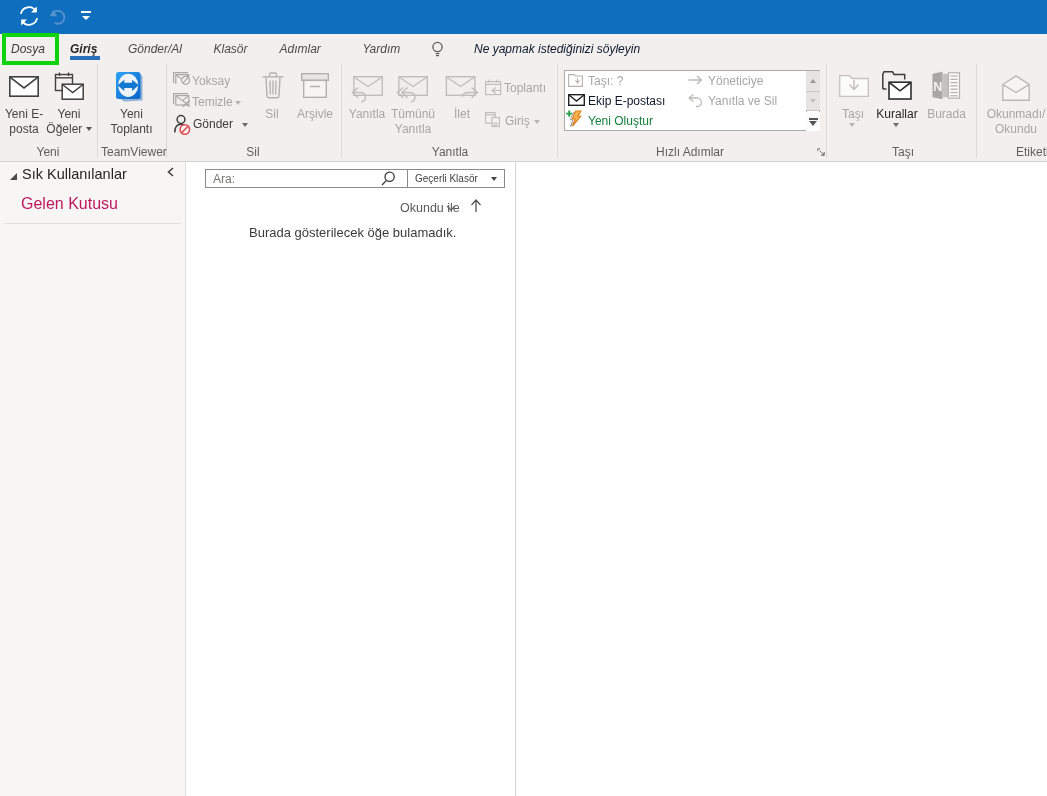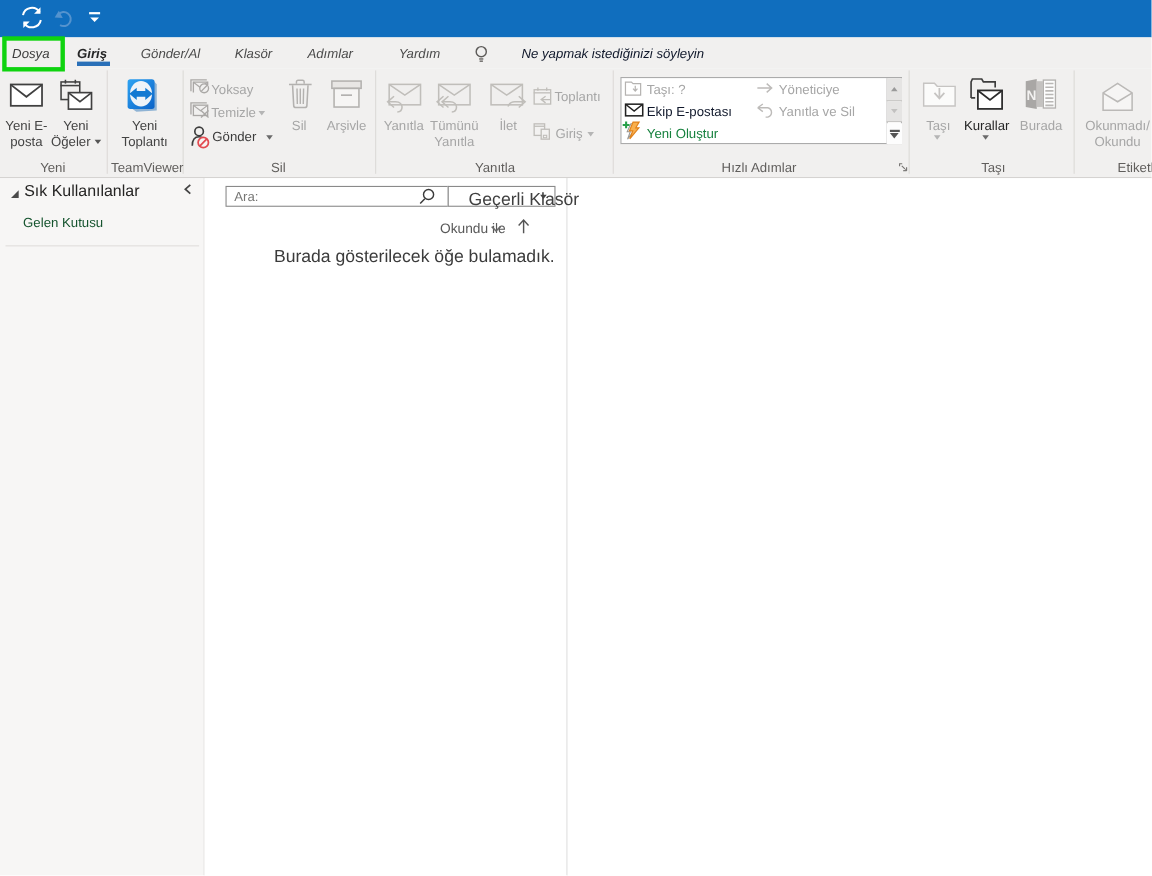--- a/index.html
+++ b/index.html
@@ -280,33 +280,33 @@
 <div id="sep2" class="abs"></div>
 <div id="readpane" class="abs"></div>
 
 <svg width="9" height="9" style="left:9px;top:172px" viewBox="0 0 9 9">
   <path d="M8 1 L8 8 L1 8 Z" fill="#4a4a4a"></path>
 </svg>
 <div class="abs" style="left:22px;top:166px;font-size:14.5px;color:#252423">Sık Kullanılanlar</div>
 <svg width="7" height="10" style="left:167px;top:167px" viewBox="0 0 7 10">
   <path d="M6 1 L1.5 5 L6 9" fill="none" stroke="#444" stroke-width="1.6"></path>
 </svg>
-<div class="abs" style="left:21px;top:194.5px;font-size:12px;color:#14532d">Gelen Kutusu</div>
+<div class="abs" style="left:21px;top:194.5px;font-size:16px;color:#be185d">Gelen Kutusu</div>
 <div class="abs" style="left:5px;top:223px;width:176px;height:1px;background:#e0dedc"></div>
 
 <div id="searchbox" class="abs"></div>
 <div id="combo" class="abs"></div>
 <div class="abs" style="left:213px;top:172px;font-size:12px;color:#767674">Ara:</div>
 <svg width="15" height="15" style="left:381px;top:171px" viewBox="0 0 15 15">
   <circle cx="8.6" cy="5.8" r="4.6" fill="none" stroke="#3a3a3a" stroke-width="1.3"></circle>
   <line x1="5.2" y1="9.6" x2="1" y2="14" stroke="#3a3a3a" stroke-width="1.3"></line>
 </svg>
-<div class="abs" style="left:426px;top:172.5px;font-size:16px;color:#404040">Geçerli Klasör</div>
+<div class="abs" style="left:415px;top:172.5px;font-size:10px;color:#404040">Geçerli Klasör</div>
 <div class="caret" style="left:491px;top:176.5px;border-top-color:#444"></div>
 
 <div class="abs" style="left:400px;top:201px;font-size:12.5px;color:#595959">Okundu ile</div>
 <svg width="10" height="6" style="left:446px;top:204.5px" viewBox="0 0 10 6">
   <path d="M1 1 L5 5 L9 1" fill="none" stroke="#6a6a6a" stroke-width="1.4"></path>
 </svg>
 <svg width="12" height="14" style="left:470px;top:199px" viewBox="0 0 12 14">
   <path d="M6 13 L6 1.5 M1.5 6 L6 1 L10.5 6" fill="none" stroke="#555" stroke-width="1.3"></path>
 </svg>
-<div class="abs" style="left:249px;top:224.5px;font-size:16px;color:#3b3b3b">Burada gösterilecek öğe bulamadık.</div>
+<div class="abs" style="left:249px;top:224.5px;font-size:13px;color:#3b3b3b">Burada gösterilecek öğe bulamadık.</div>
 
 </body></html>

